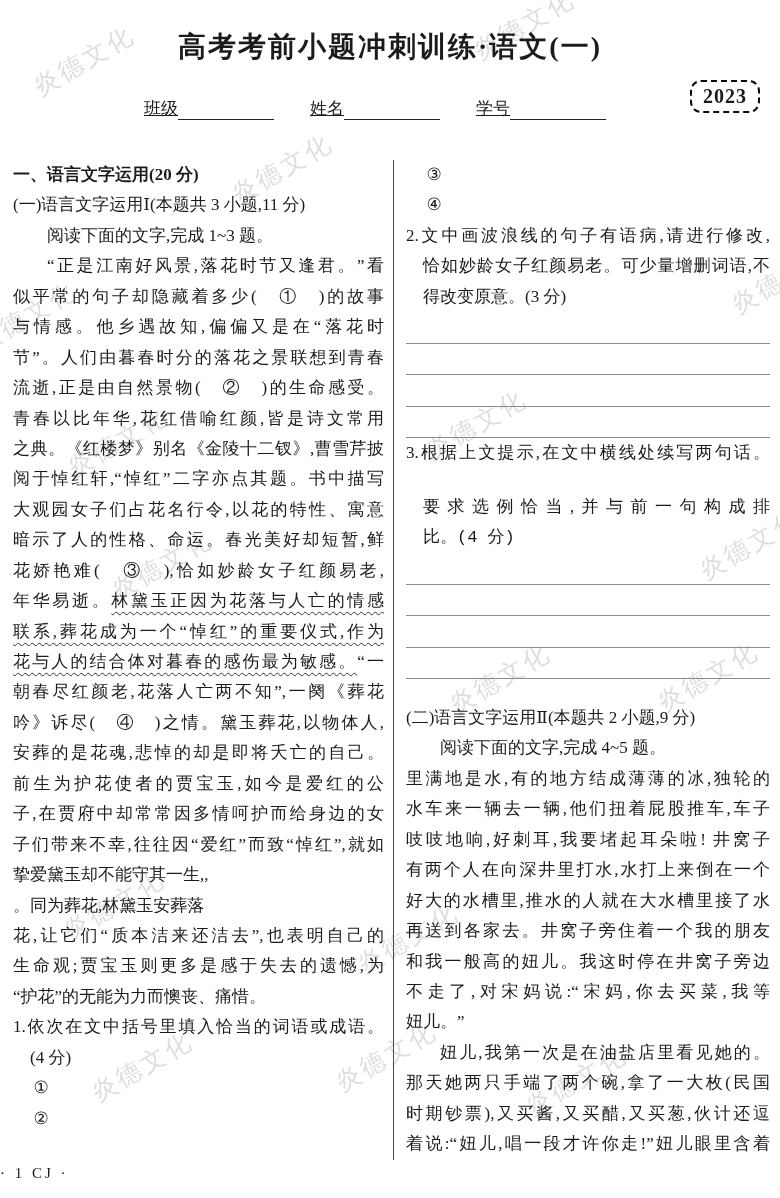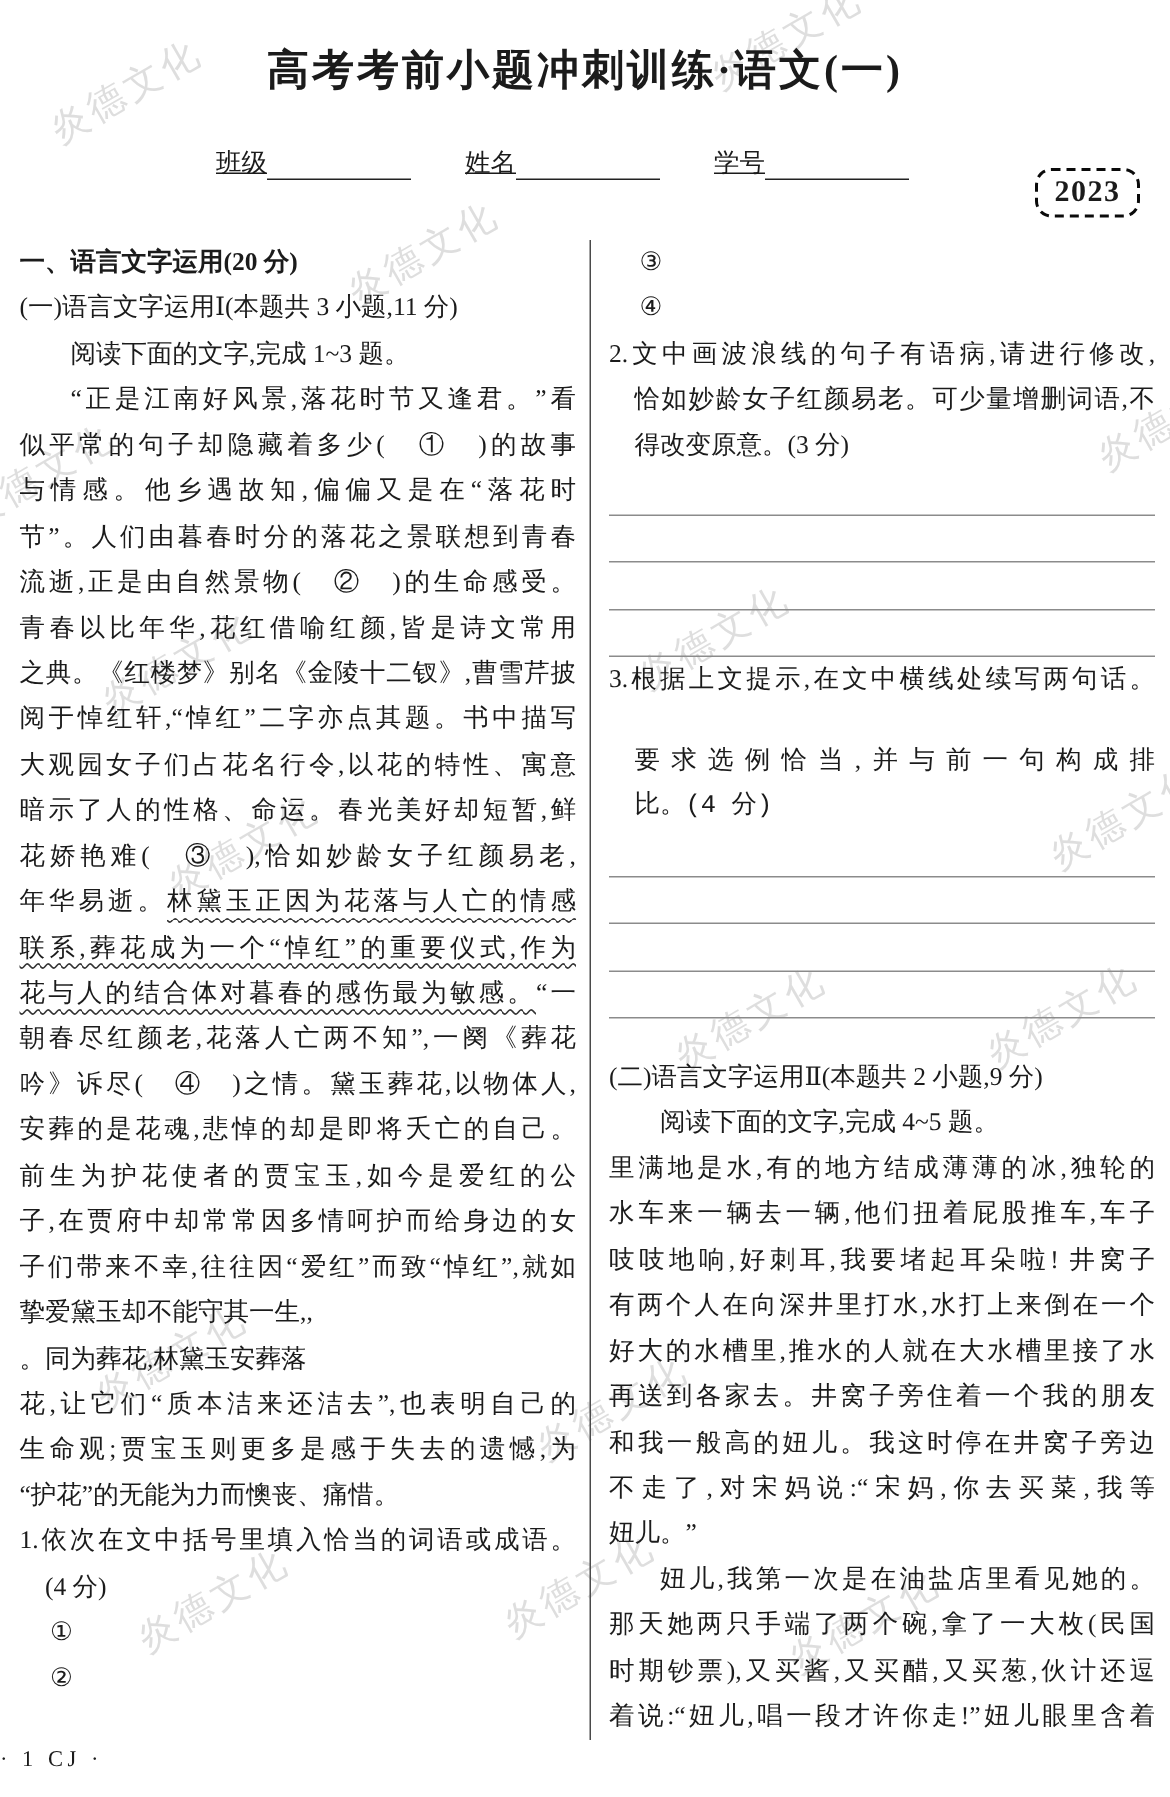--- a/index.html
+++ b/index.html
@@ -9,21 +9,21 @@
   
   .wm{position:absolute;font-size:25px;letter-spacing:3px;color:#c9c9c9;opacity:.6;
       transform:rotate(-30deg);white-space:nowrap;pointer-events:none;z-index:0;}
   
   .header{position:relative;z-index:2;height:160px;}
   .title{padding-top:28px;text-align:center;font-size:28px;font-weight:bold;letter-spacing:2px;}
   .fields{position:absolute;top:97px;left:144px;display:flex;gap:36px;font-size:17px;text-decoration:underline;}
   .field{display:flex;align-items:flex-end;}
   .field-blank{display:inline-block;width:96px;border-bottom:1px solid #222;height:15px;}
   .badge{position:absolute;top:80px;right:20px;border:2px dashed #0a0a0a;border-radius:11px;
-         padding:3px 11px;font-size:20px;font-weight:bold;letter-spacing:1px;margin-top:32px;}
+         padding:3px 11px;font-size:20px;font-weight:bold;letter-spacing:1px;}
   
   .columns{position:absolute;top:160px;left:13px;right:10px;display:flex;z-index:2;font-size:17px;}
   .col{box-sizing:border-box;}
   .col-left{width:381px;padding-right:9px;border-right:1.3px solid #4a4a4a;}
   .col-right{flex:1;padding-left:12px;}
   .line{height:30.45px;line-height:30.45px;white-space:nowrap;overflow:visible;}
   .line.just{text-align:justify;text-align-last:justify;white-space:normal;}
   .line.fx{display:flex;align-items:stretch;}
   .line.fx span{flex:0 0 auto;}
   .line .blank{flex:1 1 auto;border-bottom:1px solid #2a2a2a;margin-bottom:5px;}

